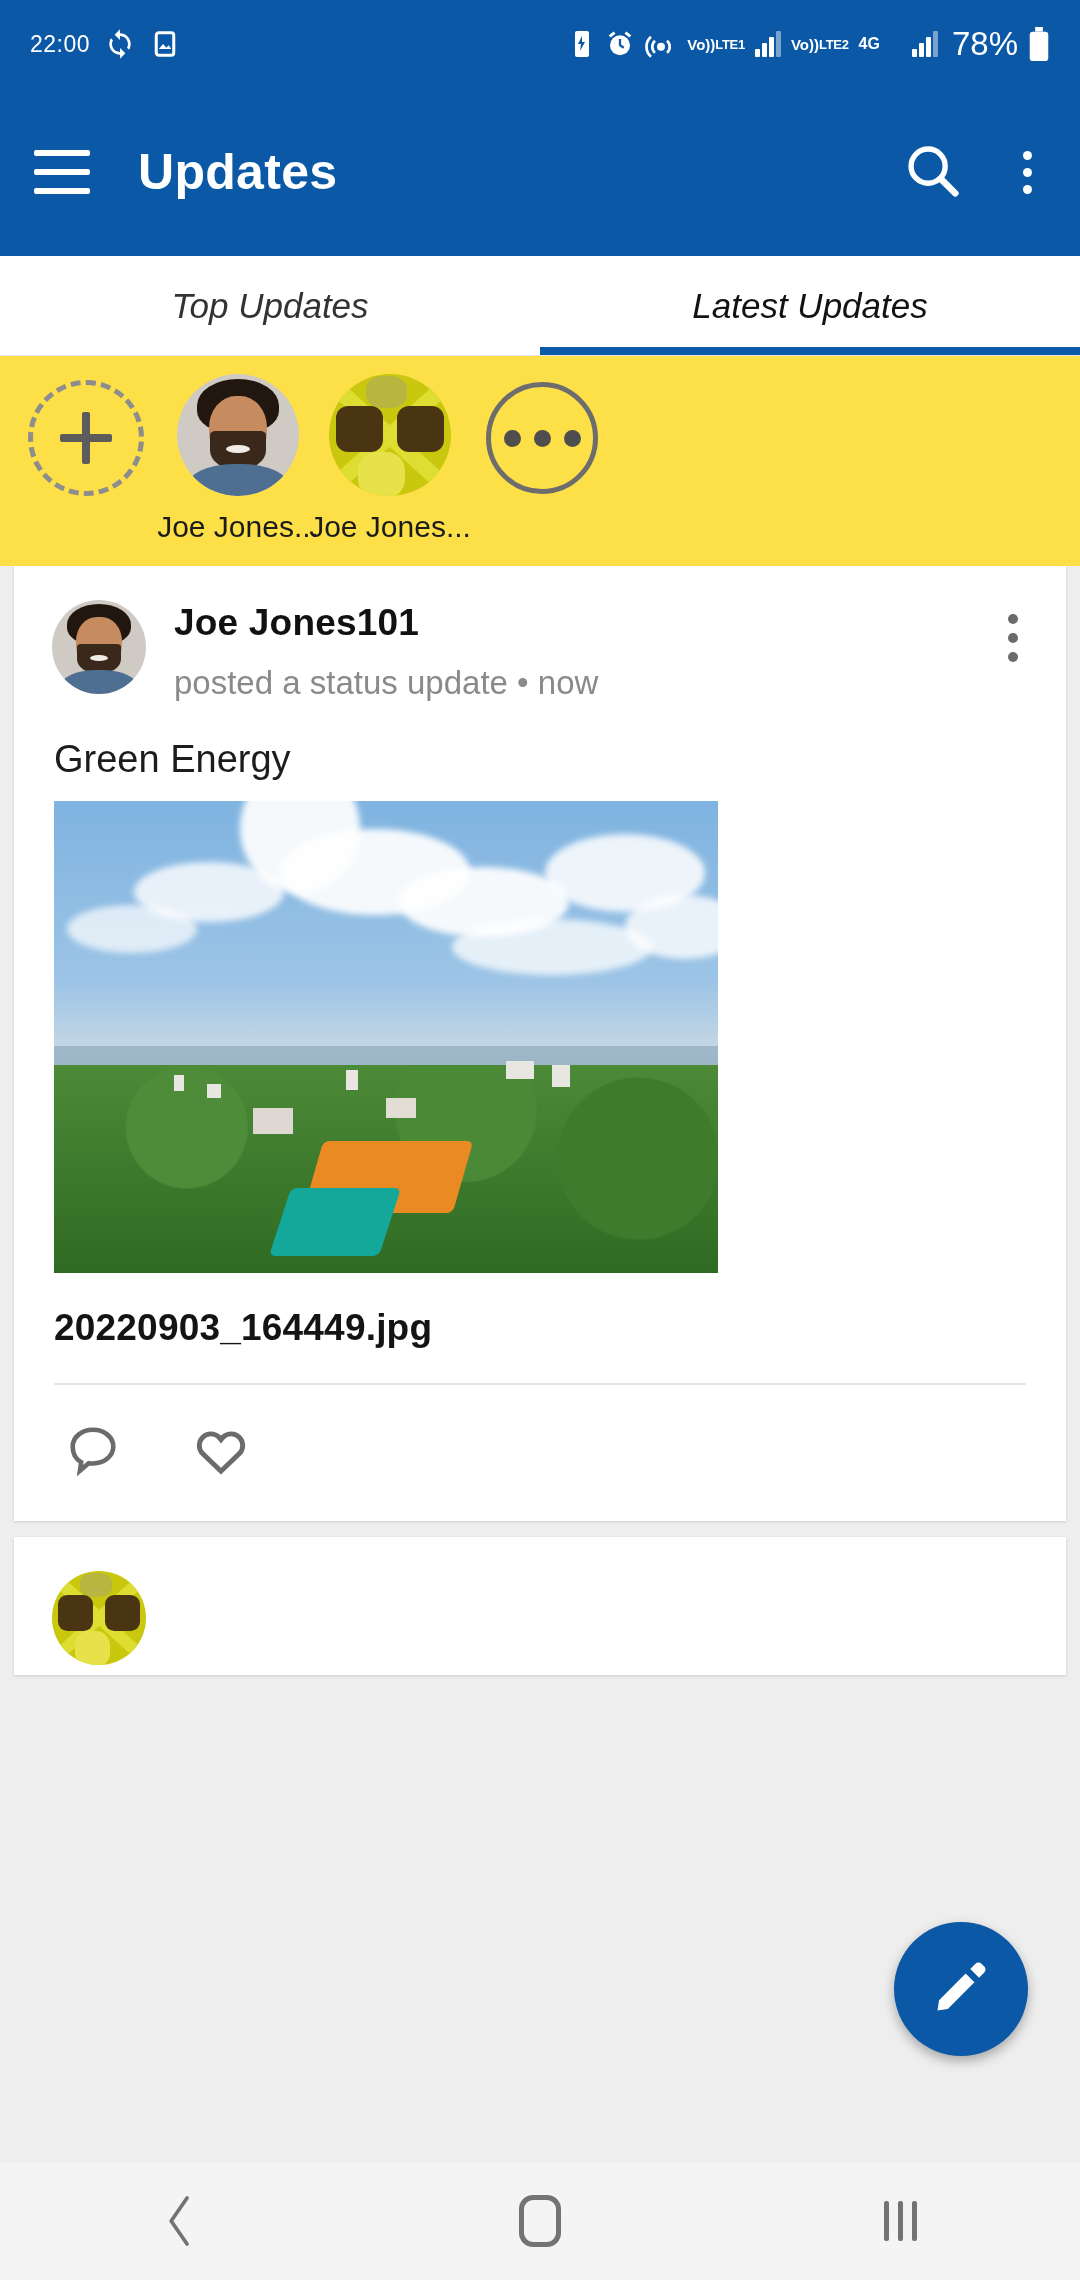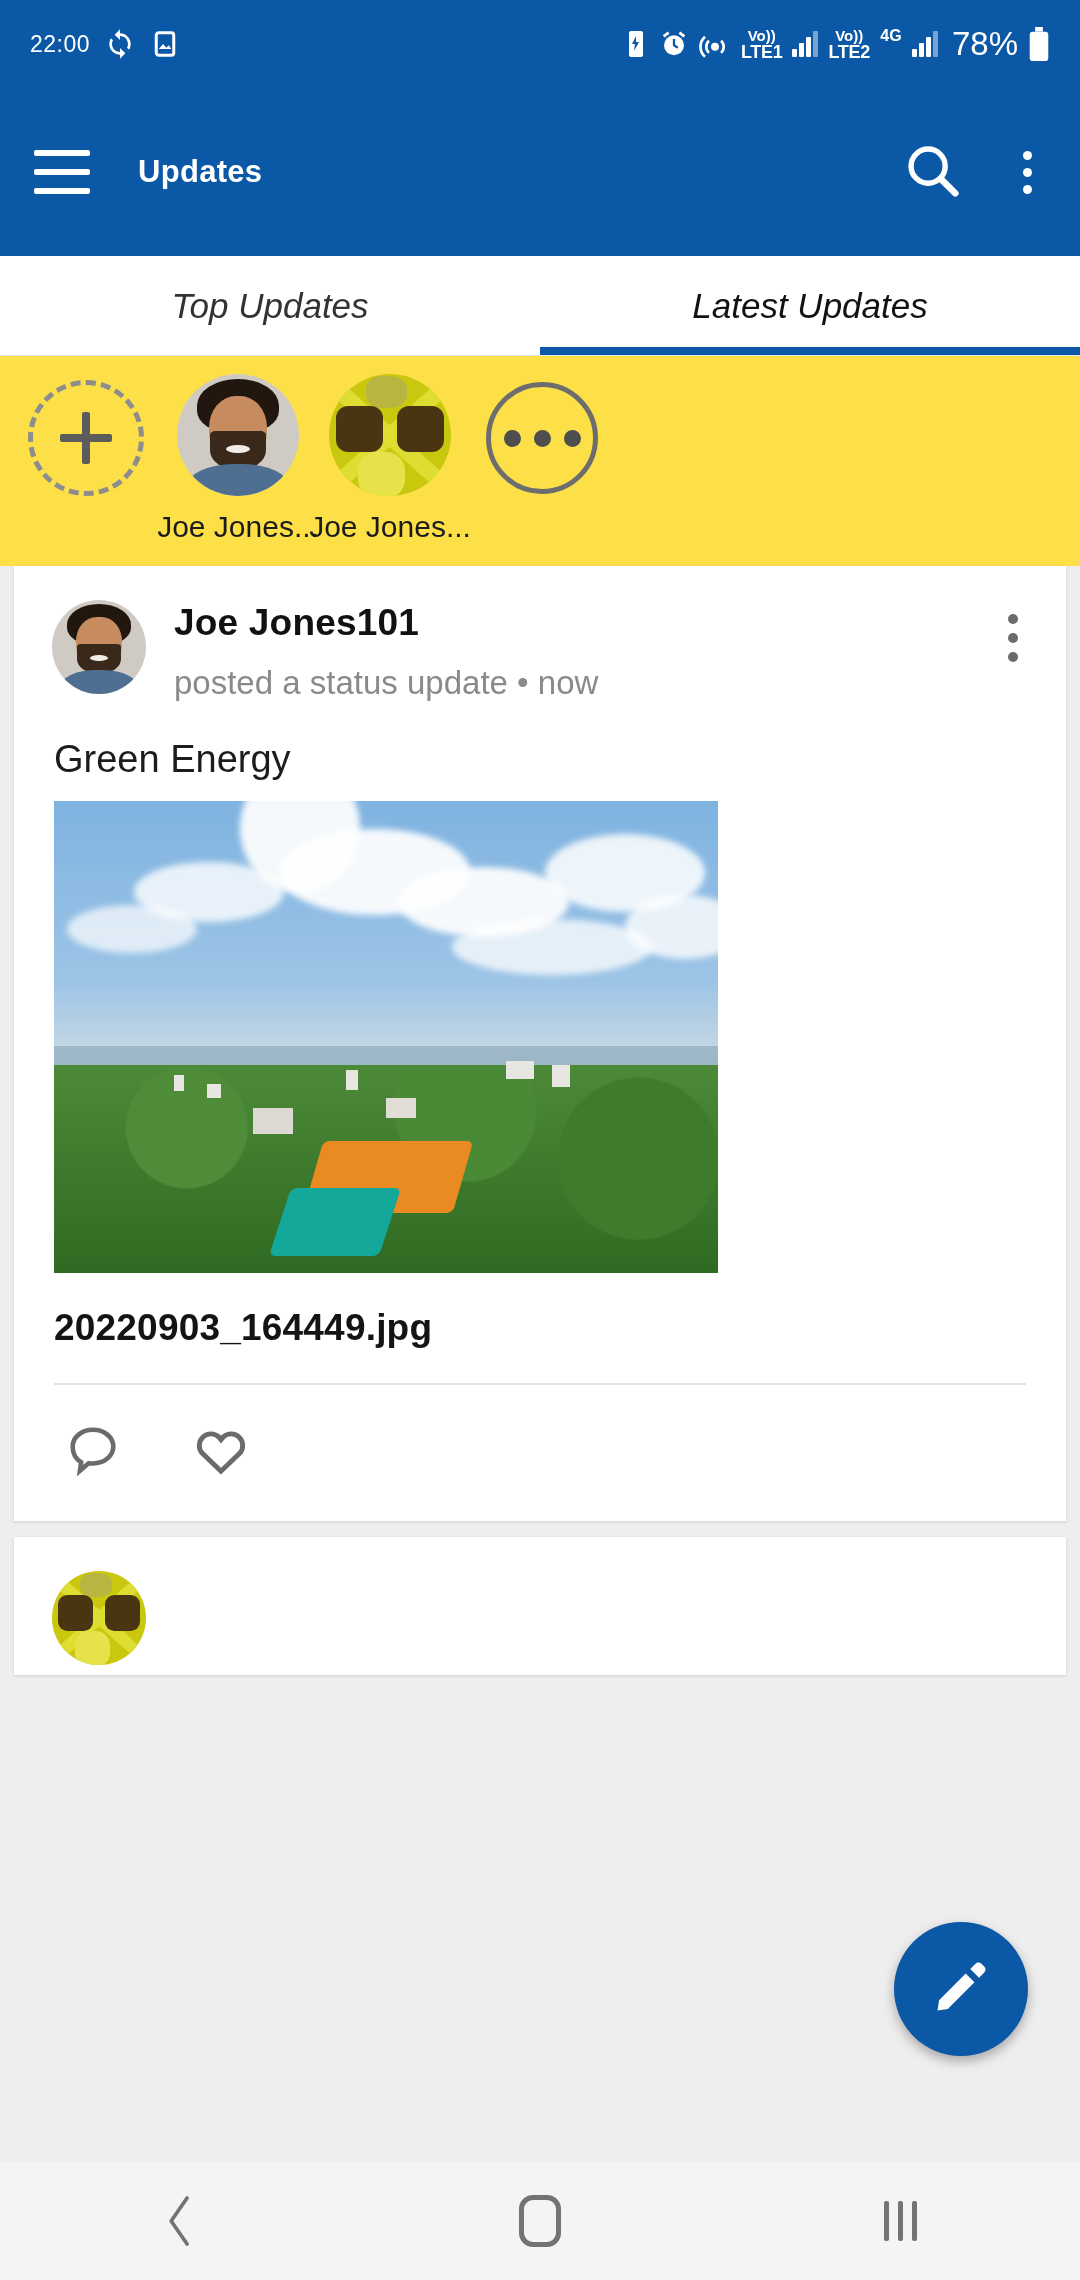--- a/index.html
+++ b/index.html
@@ -15,39 +15,39 @@
   .statusbar {
     height: 88px; background: #0a58a6; color: #ffffff;
     display: flex; align-items: center; justify-content: space-between;
     padding: 0 30px;
   }
   .sb-left { display: flex; align-items: center; gap: 14px; }
   .sb-time { font-size: 23px; letter-spacing: .5px; }
   .sb-right { display: flex; align-items: center; gap: 10px; }
   .sb-ico { display: inline-flex; align-items: center; justify-content: center; }
   .sb-batt { font-size: 33px; margin-left: 4px; }
-  .vo-stack { display: flex; flex-direction: column; align-items: center; line-height: 1; }
+  .vo-stack { display: flex; flex-direction: row; align-items: center; line-height: 1; }
   .vo-top { font-size: 15px; font-weight: bold; }
-  .vo-bot { font-size: 18px; font-weight: bold; letter-spacing: -.3px; }
+  .vo-bot { font-size: 13px; font-weight: bold; letter-spacing: -.3px; }
   .bars { display: flex; align-items: flex-end; gap: 2px; height: 26px; }
   .bars i { display: block; width: 5px; background: #fff; border-radius: 1px; }
   .bars i:nth-child(1) { height: 8px; }
   .bars i:nth-child(2) { height: 14px; }
   .bars i:nth-child(3) { height: 20px; }
   .bars i:nth-child(4) { height: 26px; opacity: .45; }
   .fourg { font-size: 16px; font-weight: bold; line-height: 1; }
 
   
   .appbar {
     height: 168px; background: #0a58a6; color: #ffffff;
     display: flex; align-items: center; padding: 0 34px;
   }
   .hamburger { width: 56px; height: 44px; display: flex; flex-direction: column; justify-content: space-between; cursor: pointer; }
   .hamburger span { display: block; height: 6px; background: #fff; border-radius: 2px; }
-  .appbar-title { font-size: 31px; font-weight: bold; margin-left: 48px; flex: 1; letter-spacing: .3px; }
+  .appbar-title { font-size: 50px; font-weight: bold; margin-left: 48px; flex: 1; letter-spacing: .3px; }
   .appbar-actions { display: flex; align-items: center; gap: 46px; }
   .kebab { display: flex; flex-direction: column; gap: 8px; padding: 10px 14px; cursor: pointer; }
   .kebab i { width: 9px; height: 9px; border-radius: 50%; background: #fff; display: block; }
 
   
   .tabs { height: 100px; background: #ffffff; display: flex; align-items: stretch; border-bottom: 1px solid #e3e3e3; font-style: italic; }
   .tab { flex: 1; display: flex; align-items: center; justify-content: center; position: relative; font-size: 35px; color: #333333; }
   .tab.active { color: #121212; }
   .tab.active::after {
     content: ""; position: absolute; left: 0; right: 0; bottom: 0; height: 8px; background: #0a58a6;

